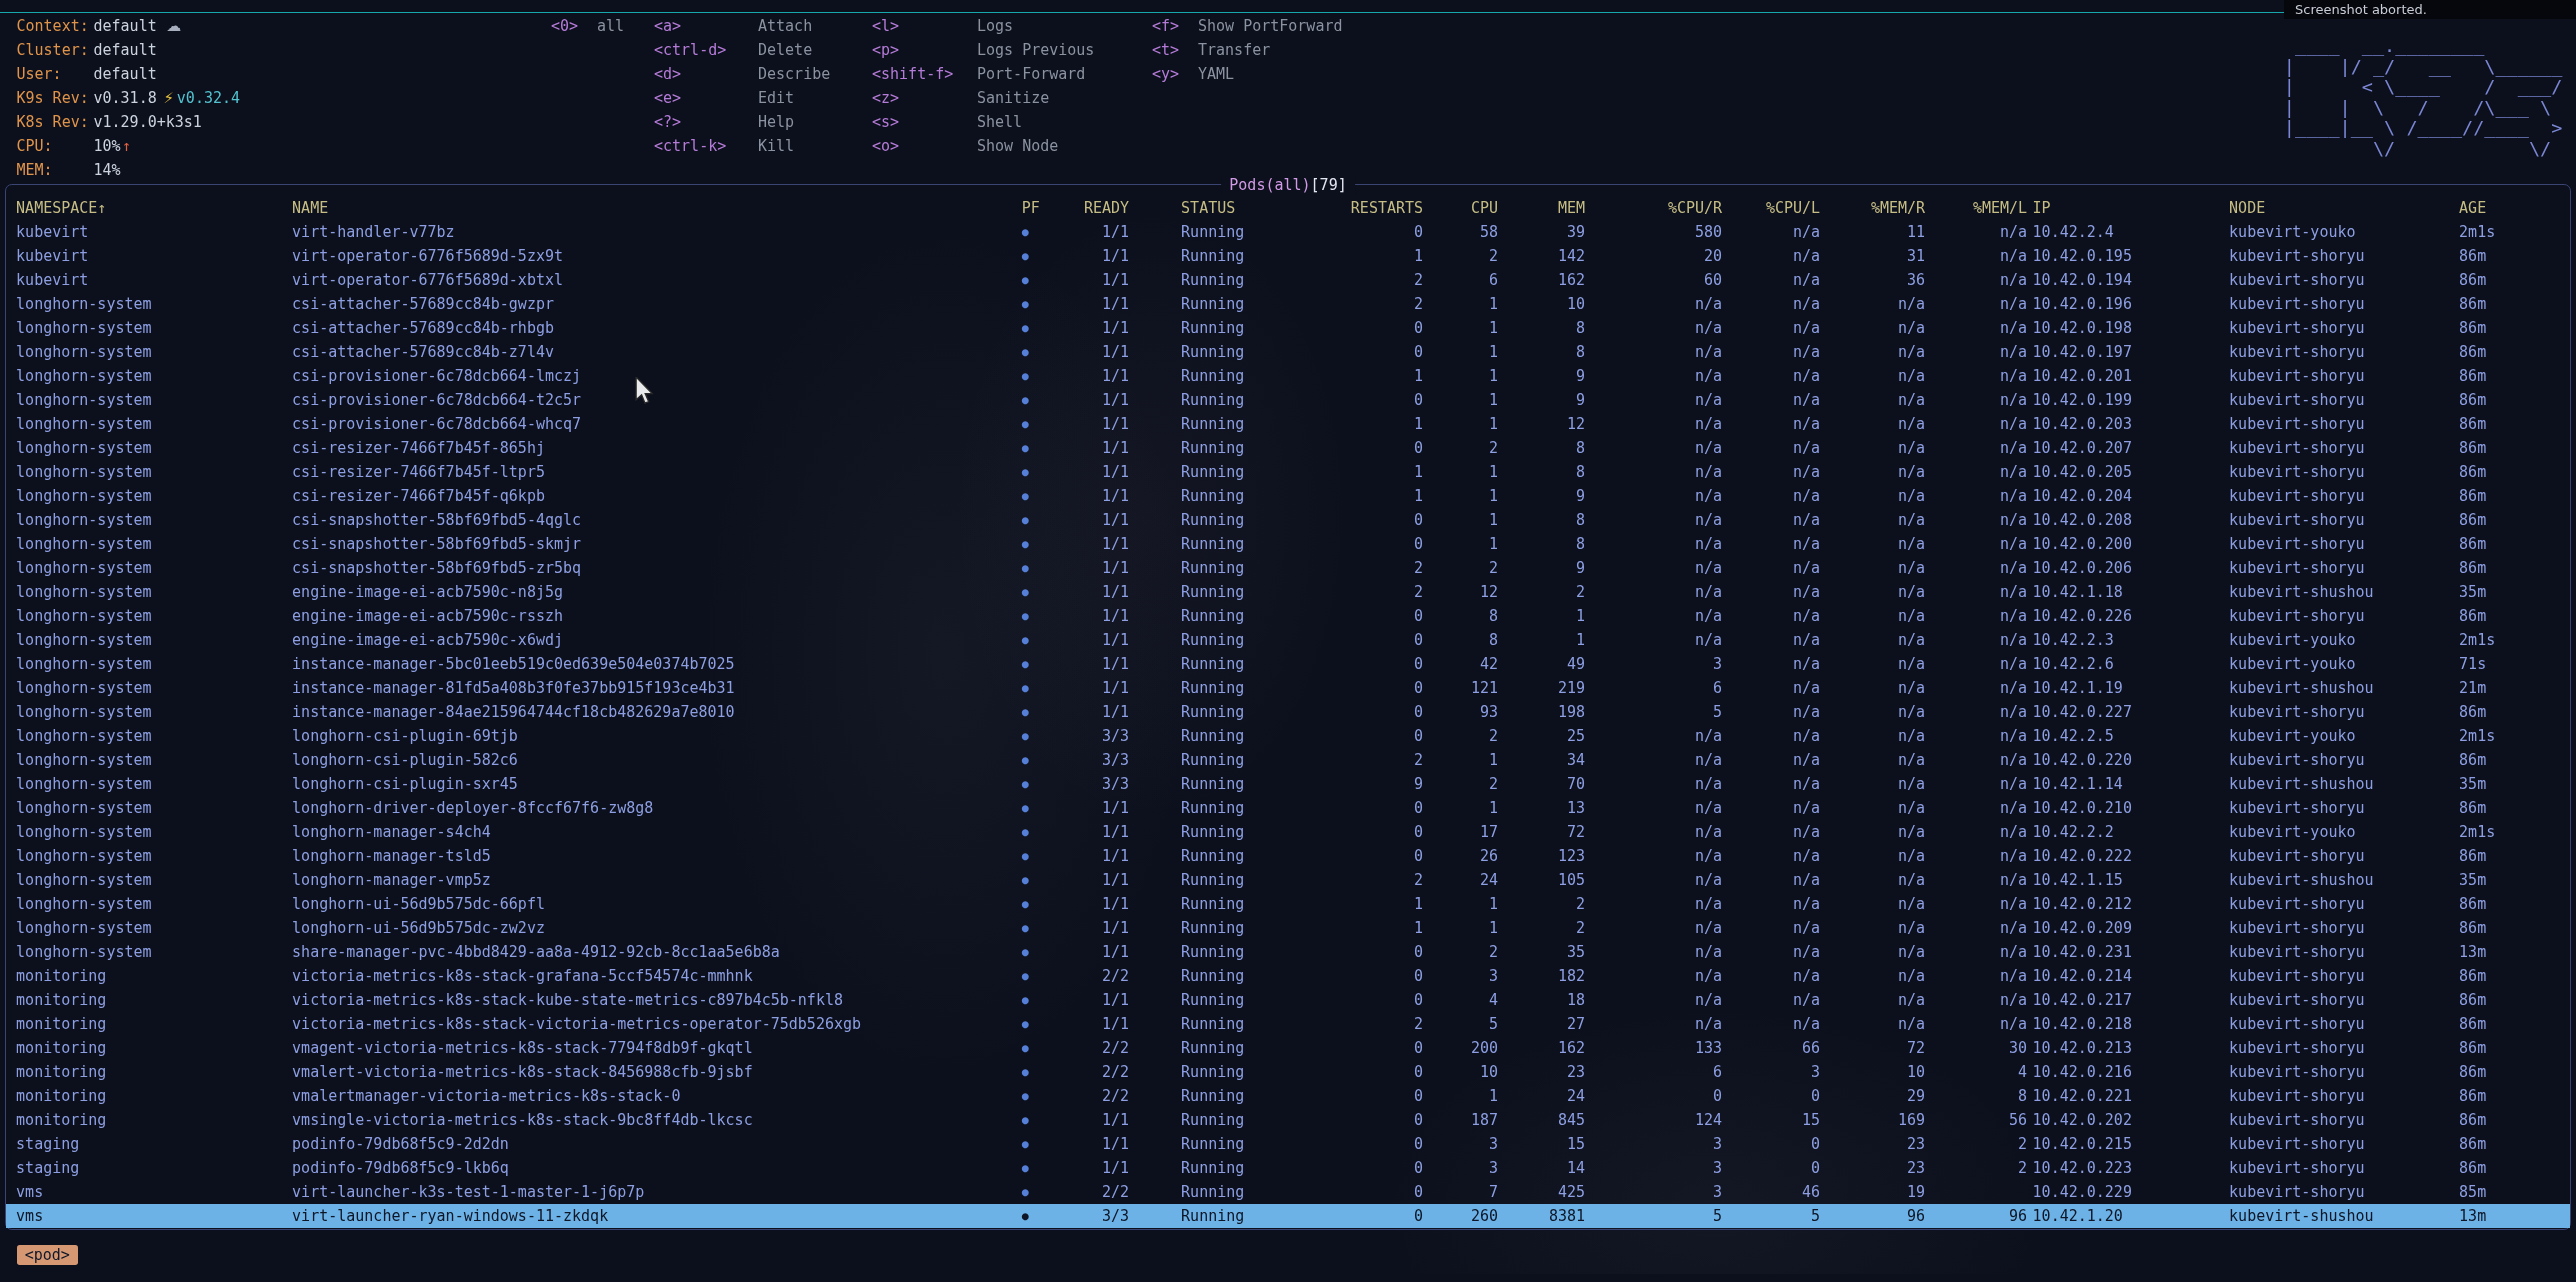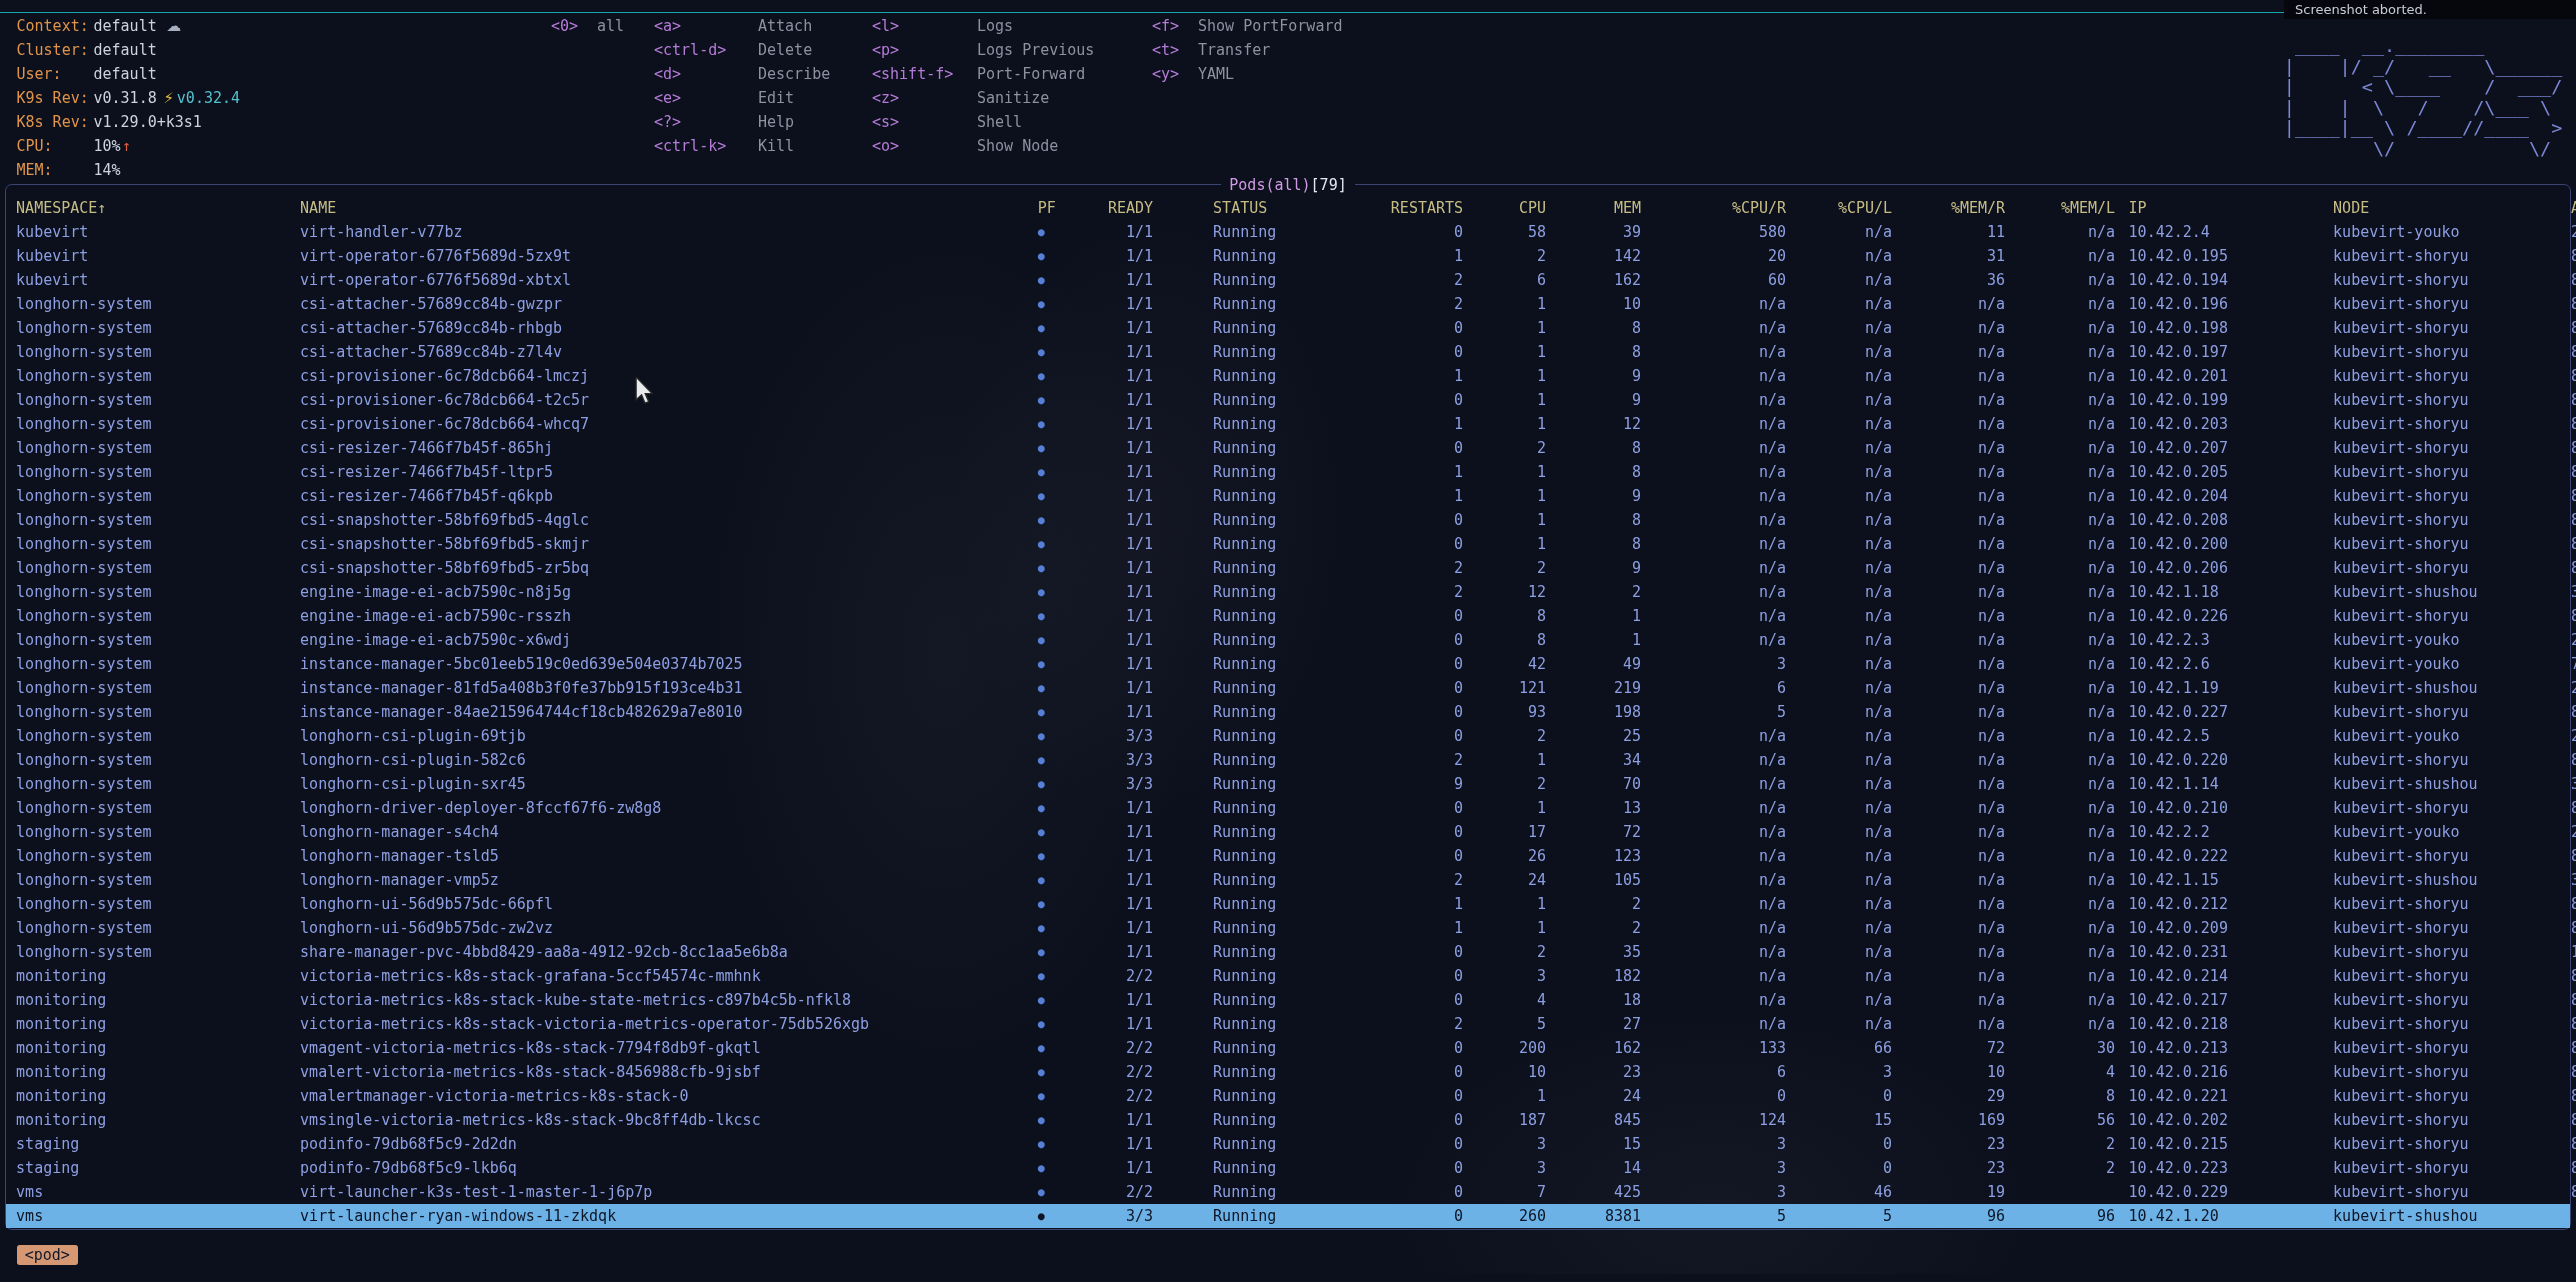--- a/index.html
+++ b/index.html
@@ -35,21 +35,21 @@
   
   .table-frame{position:absolute;left:4.8px;right:4.8px;top:184px;bottom:44px;
     border:1.4px solid #3a4574;border-radius:6.9px;}
   .table-title{position:absolute;top:-9.6px;left:50%;transform:translateX(-50%);
     background:#0c101d;padding:0 8.2px;font-size:15px;line-height:20.6px;white-space:nowrap;}
   .title-main{color:#d29ae6;}
   .title-count{color:#e3e6f0;}
   .table-inner{padding-top:11px;}
   .grid{display:grid;
     grid-template-columns:276px 727px 41px 69px 193px 101px 75px 87px 137px 98px 105px 102px 202px 230px 97px;
-    height:24px;line-height:24px;padding-left:10.3px;font-size:15px;white-space:pre;gap:8px;}
+    height:24px;line-height:24px;padding-left:10.3px;font-size:15px;white-space:pre;}
   .cell{overflow:hidden;}
   .header-row .cell{color:#c6bd85;}
   .row .cell{color:#8d9fe2;}
   .c3,.c5,.c6,.c7,.c8,.c9,.c10,.c11{text-align:right;}
   .c4{padding-left:52px;}
   .c12{padding-left:5.5px;}
   .c2{padding-left:2.7px;}
   .row .c2{font-size:11.7px;color:#567fd8;}
   .row.selected{background:#6cb2e6;}
   .row.selected .cell{color:#0d1526;}

